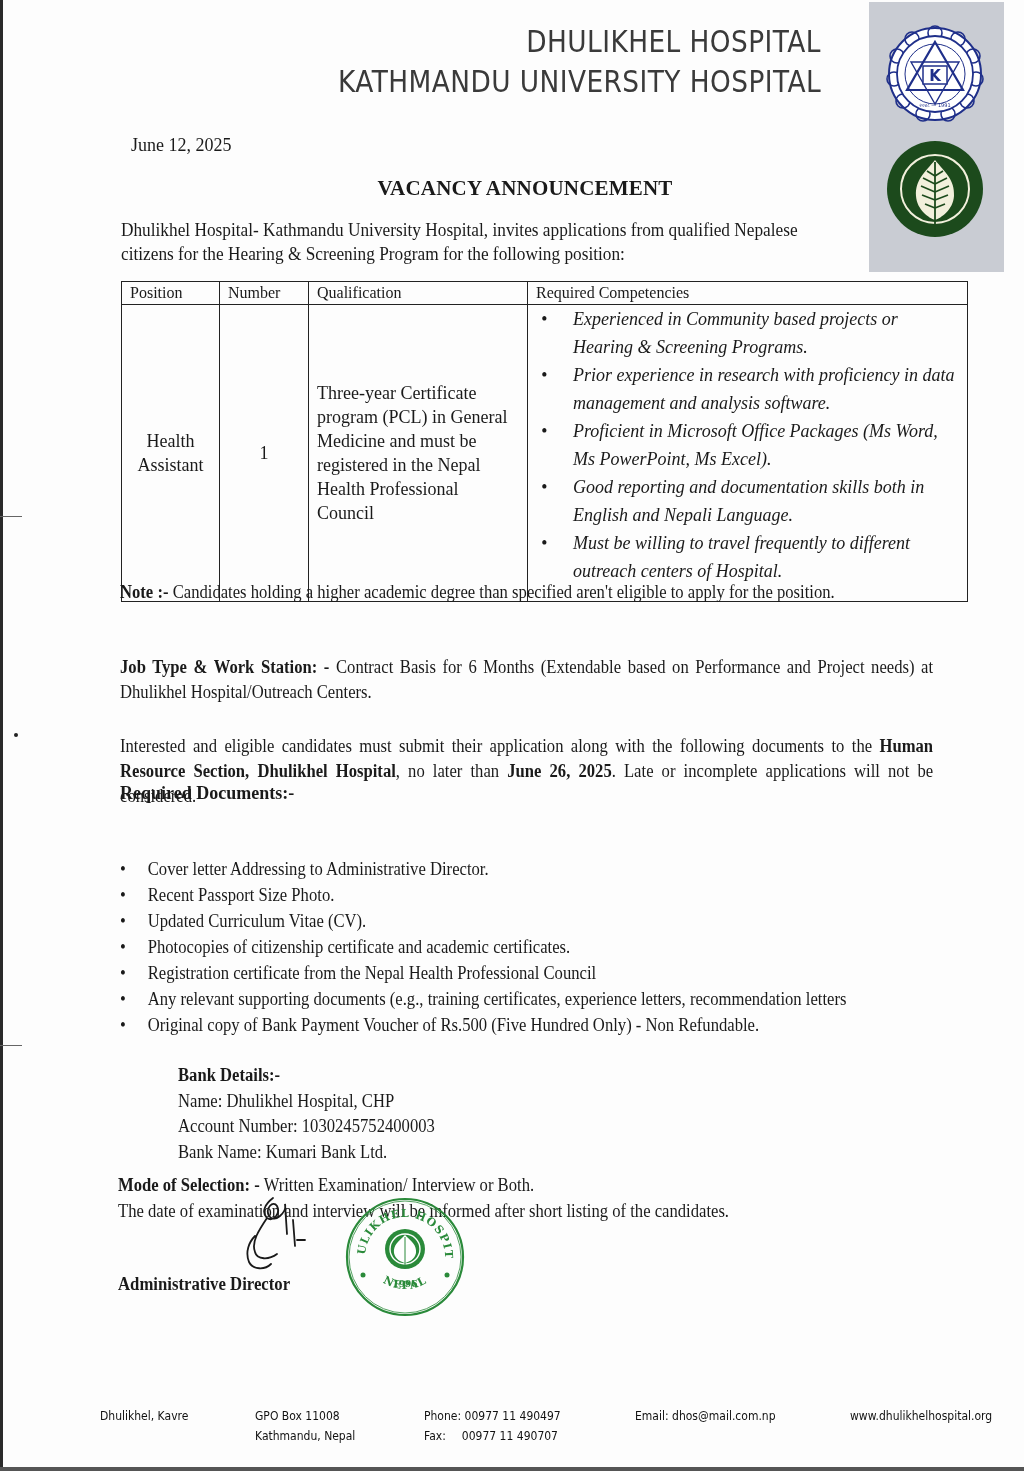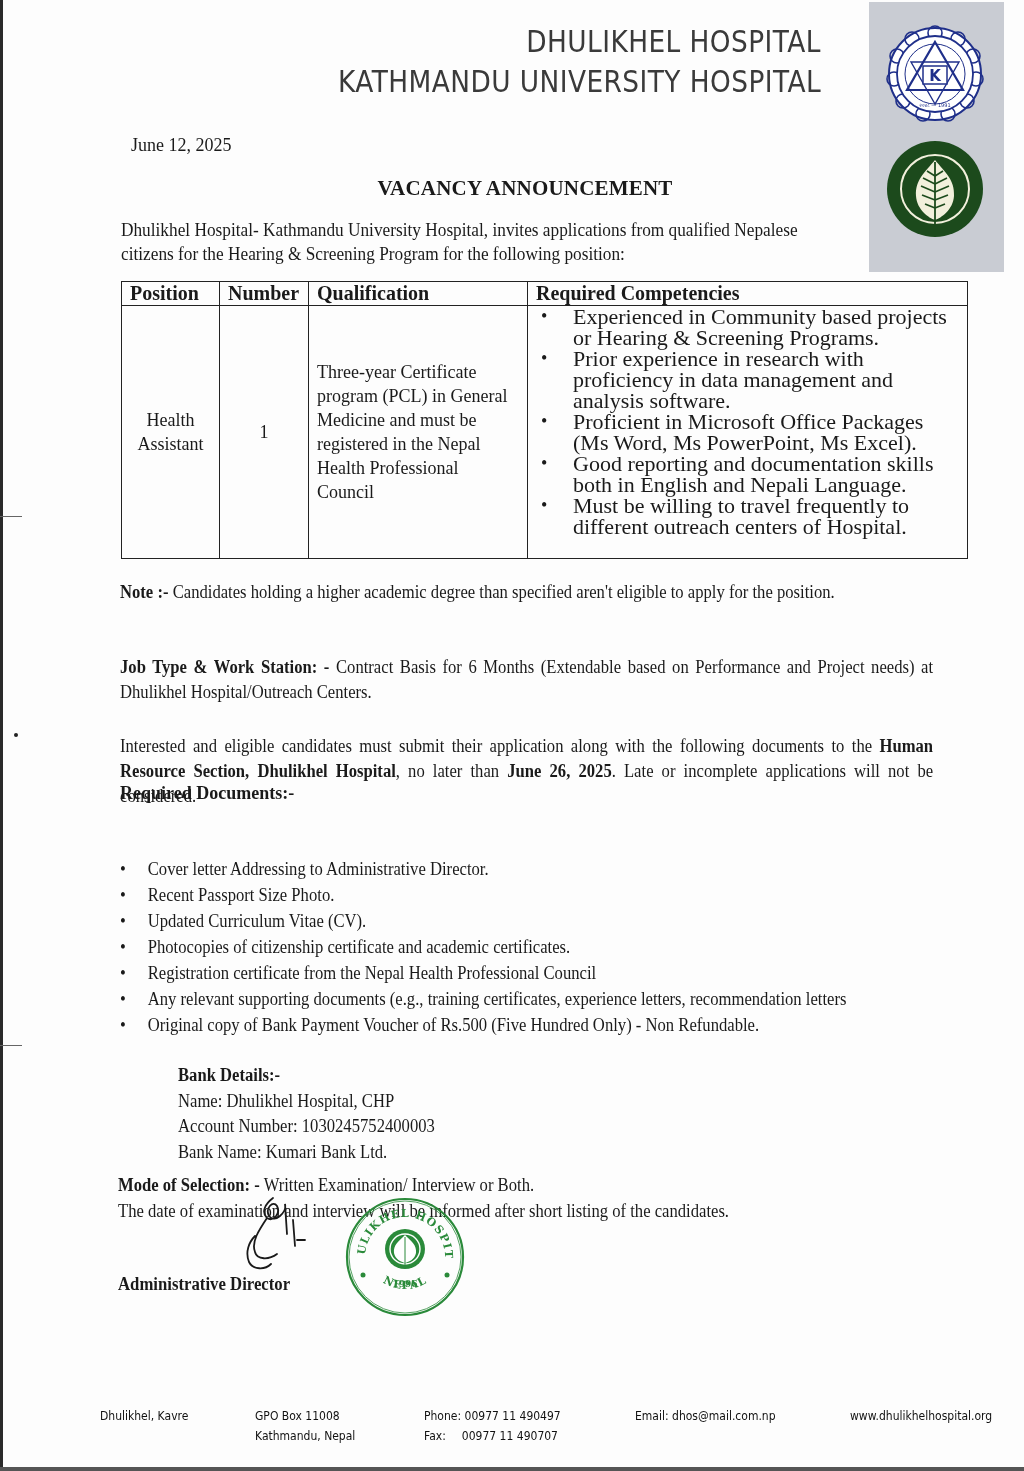--- a/index.html
+++ b/index.html
@@ -43,28 +43,28 @@
     transform: scaleX(0.96); transform-origin: left top;
   }
   .intro-line { display: block; }
 
   
   .vac-table {
     position: absolute; left: 121px; top: 281px; width: 847px; height: 278px;
     border: 1.5px solid #222; border-collapse: collapse; font-size: 18px;
   }
   .vac-table th, .vac-table td { border: 1.5px solid #222; }
-  .vac-table th { text-align: left; font-weight: 700; height: 22px; padding: 0 8px; font-size: 20px; }
+  .vac-table th { text-align: left; font-weight: 400; height: 22px; padding: 0 8px; font-size: 16px; }
   .vac-table td { vertical-align: middle; padding: 0 8px; line-height: 24px; }
   .col-pos { width: 81px; text-align: center; }
   .col-num { width: 72px; text-align: center; }
   .col-qual { width: 202px; }
   .td-comp { vertical-align: top !important; padding: 0 8px 16px 8px !important; }
   .comp-list { list-style: none; margin: 0; padding: 0; }
-  .comp-list li { position: relative; padding-left: 37px; line-height: 21px; font-size: 22px; }
+  .comp-list li { position: relative; padding-left: 37px; line-height: 28px; font-size: 18px; font-style: italic; }
   .comp-list li::before { content: "•"; position: absolute; left: 5px; top: 0; font-size: 18px; }
 
   
   .para {
     position: absolute; left: 120px; width: 880px;
     font-size: 18px; line-height: 25px; text-align: justify;
     transform: scaleX(0.924); transform-origin: left top;
   }
   .para b { font-weight: 700; }
   .note { top: 580px; }

